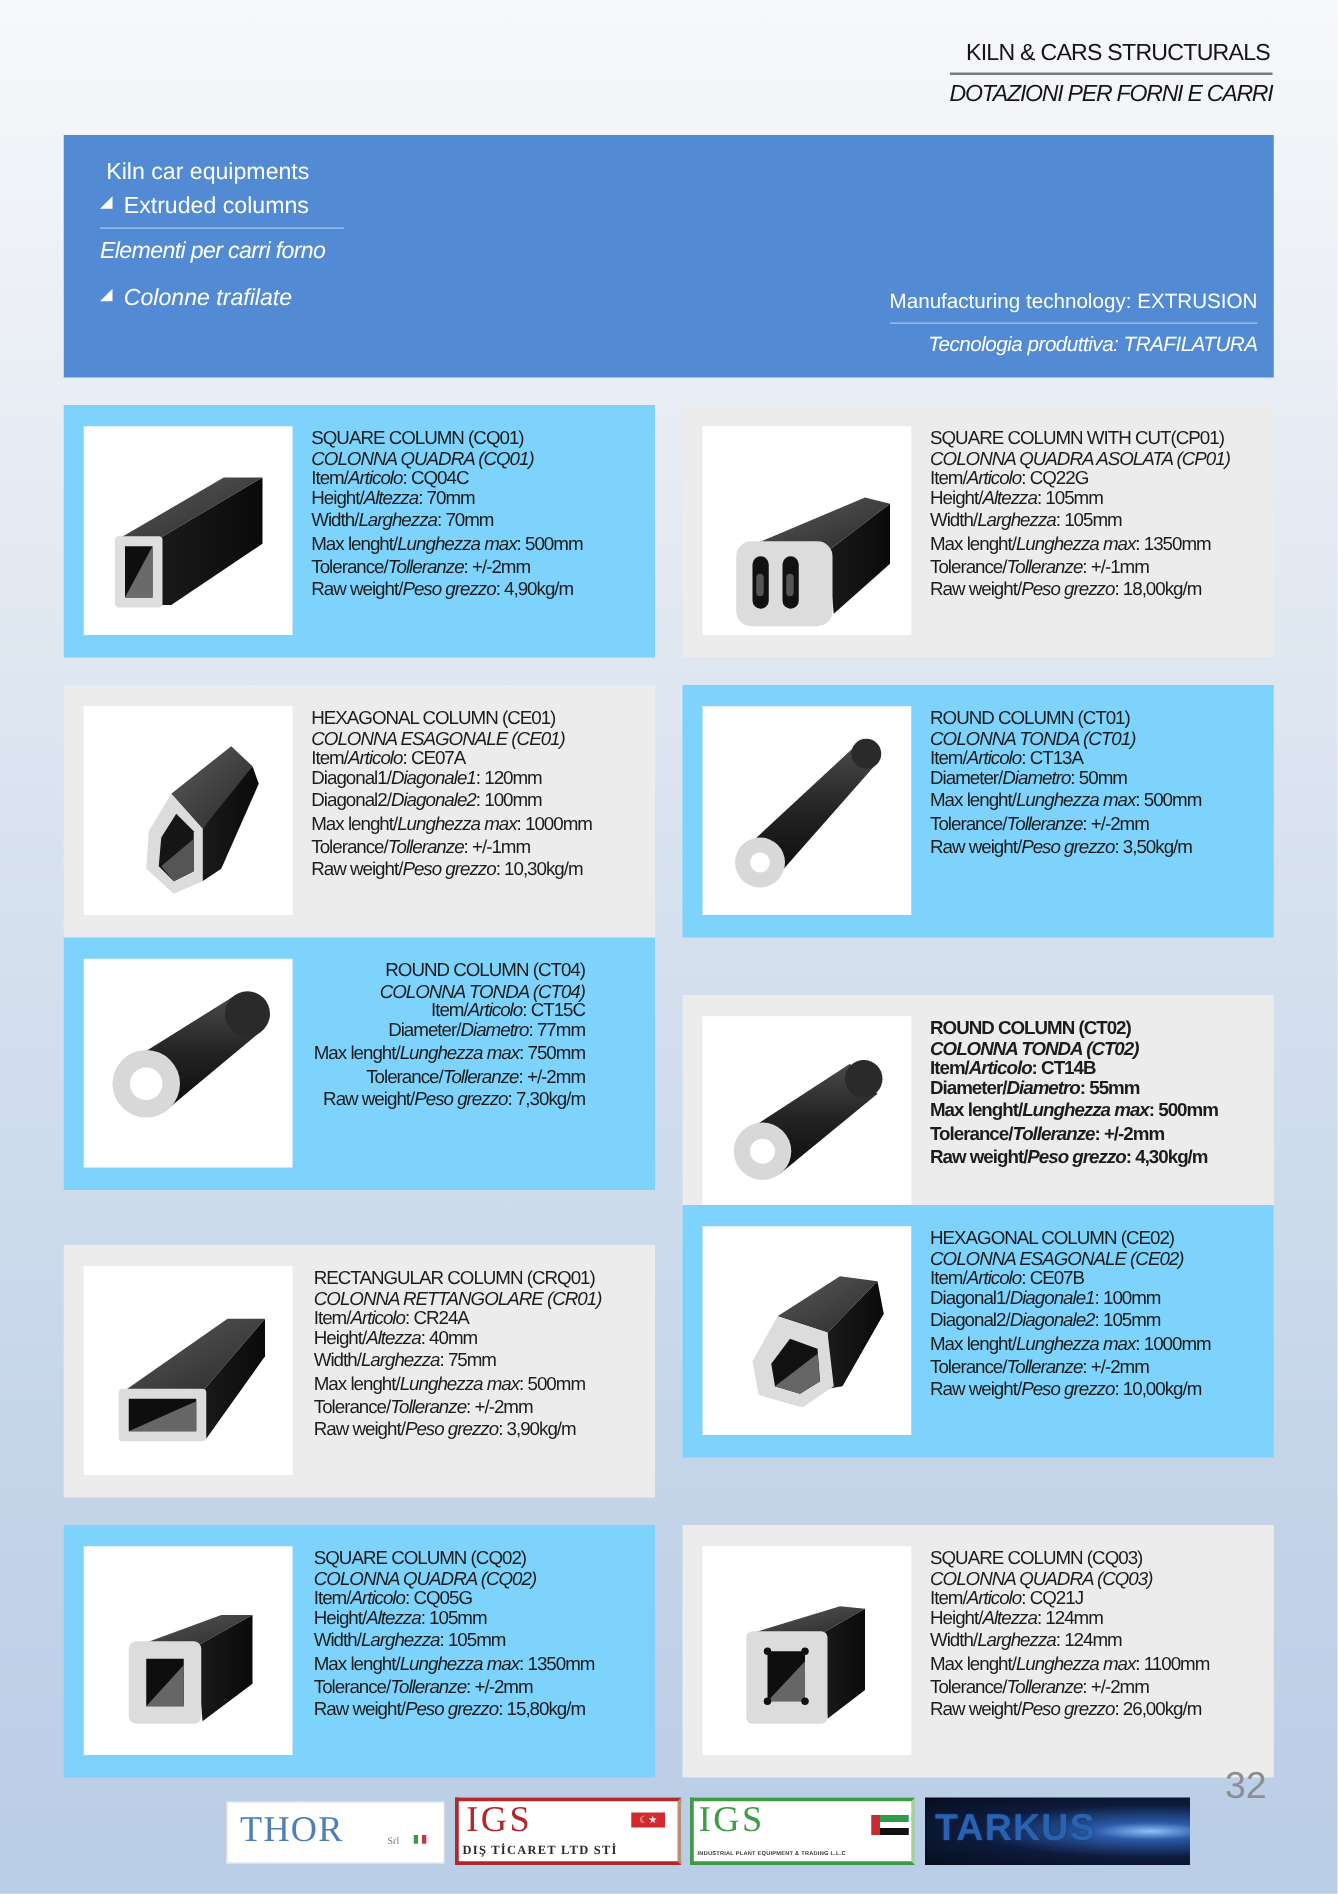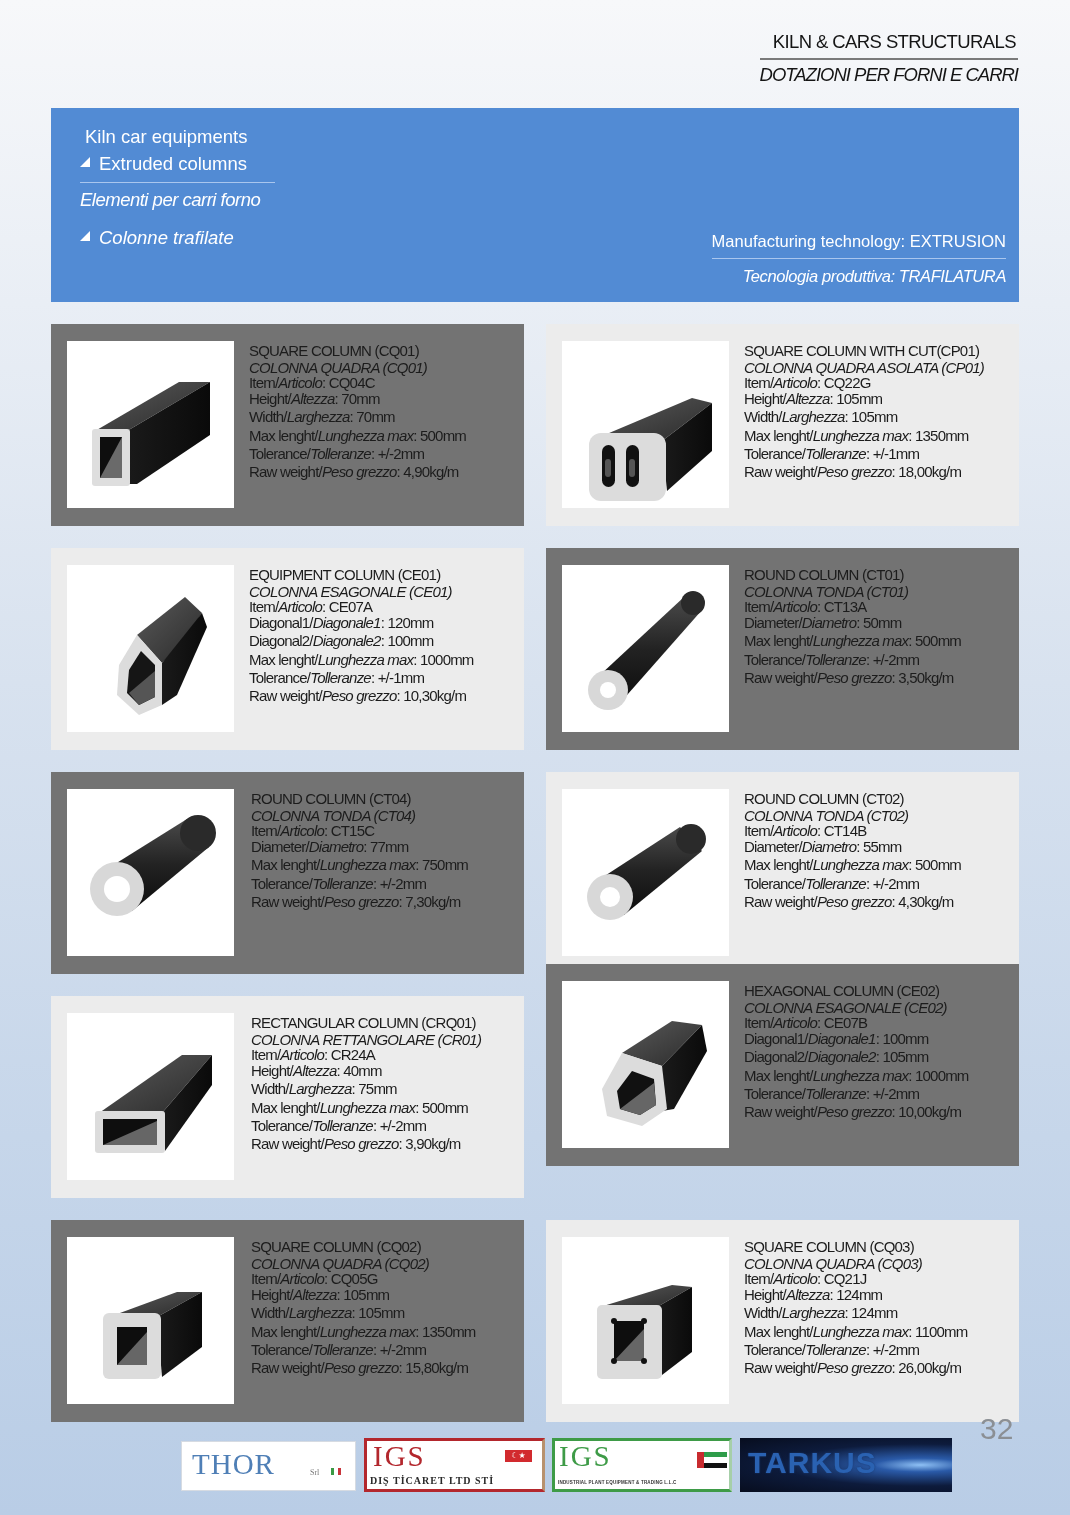--- a/index.html
+++ b/index.html
@@ -19,21 +19,21 @@
   .banner .l1 { font-size: 18.5px; padding-left: 5px; }
   .banner .l2 { font-size: 18.5px; margin-top: 5px; padding-bottom: 7px; border-bottom: 1.5px solid #a9c6ee; display: flex; align-items: center; }
   .banner .l3 { font-size: 18.5px; font-style: italic; letter-spacing: -0.5px; margin-top: 6px; }
   .banner .l4 { font-size: 18.5px; font-style: italic; margin-top: 16px; display: flex; align-items: center; }
   .tri { display: inline-block; width: 0; height: 0; border-left: 10px solid transparent; border-bottom: 10px solid #fff; margin-right: 9px; margin-top: -4px; }
   .banner .right { position: absolute; right: 13px; top: 124px; text-align: right; }
   .banner .r1 { font-size: 16.5px; padding-bottom: 7px; border-bottom: 1.5px solid #a9c6ee; }
   .banner .r2 { font-size: 16.5px; font-style: italic; letter-spacing: -0.4px; margin-top: 8px; }
 
   .card { position: absolute; width: 473px; height: 202px; }
-  .card.dark { background: #737373; }
+  .card.dark { background: #7dd3fc; }
   .card.light { background: #ececec; }
   .card .img { position: absolute; left: 16px; top: 17px; width: 167px; height: 167px; background: #fff; }
   .card .img svg { width: 100%; height: 100%; display: block; }
   .card .info { position: absolute; left: 198px; top: 18px; font-size: 15px; line-height: 18.2px; letter-spacing: -0.8px; color: #1c1c1c; }
   .card .info .it { font-style: italic; }
   .card .info .sub { line-height: 15px; }
 
   .pagenum { position: absolute; left: 980px; top: 1412px; font-size: 30px; color: #8b8f94; }
 
   .logos { position: absolute; top: 1438px; left: 0; width: 1070px; height: 55px; }
@@ -152,21 +152,21 @@
   <div class="img">
     <svg viewBox="0 0 167 167">
       <polygon points="70,70 118,32 135,48 115,78 95,98" fill="url(#gTop)"></polygon>
       <polygon points="95,98 135,48 140,62 110,130 95,140" fill="url(#gSide)"></polygon>
       <polygon points="52,100 70,70 95,98 95,140 72,150 50,130" fill="#dcdcdc"></polygon>
       <polygon points="62,105 74,86 88,100 88,132 72,140 60,128" fill="#151515"></polygon>
       <polygon points="62,128 88,106 88,132 72,140" fill="#555"></polygon>
     </svg>
   </div>
   <div class="info">
-    <div>EQUIPMENT COLUMN (CE01)</div>
+    <div>HEXAGONAL COLUMN (CE01)</div>
     <div class="it sub">COLONNA ESAGONALE (CE01)</div>
     <div class="sub"><span>Item/</span><span class="it">Articolo</span>: <span>CE07A</span></div>
     <div><span>Diagonal1/</span><span class="it">Diagonale1</span><span>:  120mm</span></div>
     <div><span>Diagonal2/</span><span class="it">Diagonale2</span><span>:  100mm</span></div>
     <div><span>Max lenght/</span><span class="it">Lunghezza max</span><span>: 1000mm</span></div>
     <div><span>Tolerance/</span><span class="it">Tolleranze</span><span>:  +/-1mm</span></div>
     <div><span>Raw weight/</span><span class="it">Peso grezzo</span><span>: 10,30kg/m</span></div>
   </div>
 </div>
 
@@ -183,41 +183,41 @@
     <div>ROUND COLUMN (CT01)</div>
     <div class="it sub">COLONNA TONDA (CT01)</div>
     <div class="sub"><span>Item/</span><span class="it">Articolo</span>: <span>CT13A</span></div>
     <div><span>Diameter/</span><span class="it">Diametro</span><span>: 50mm</span></div>
     <div><span>Max lenght/</span><span class="it">Lunghezza max</span><span>: 500mm</span></div>
     <div><span>Tolerance/</span><span class="it">Tolleranze</span><span>:  +/-2mm</span></div>
     <div><span>Raw weight/</span><span class="it">Peso grezzo</span><span>: 3,50kg/m</span></div>
   </div>
 </div>
 
-<div class="card dark" style="left:51px; top:772px;">
+<div class="card dark" style="left:51px; top:750px;text-align:right;">
   <div class="img">
     <svg viewBox="0 0 167 167">
       <polygon points="40,80 120,30 142,58 65,122" fill="url(#gRound)"></polygon>
       <circle cx="131" cy="44" r="18" fill="#2a2a2a"></circle>
       <circle cx="50" cy="100" r="27" fill="#d8d8d8"></circle>
       <circle cx="50" cy="100" r="13" fill="#fff"></circle>
     </svg>
   </div>
   <div class="info" style="left:200px">
     <div>ROUND COLUMN (CT04)</div>
     <div class="it sub">COLONNA TONDA (CT04)</div>
     <div class="sub"><span>Item/</span><span class="it">Articolo</span>: <span>CT15C</span></div>
     <div><span>Diameter/</span><span class="it">Diametro</span><span>: 77mm</span></div>
     <div><span>Max lenght/</span><span class="it">Lunghezza max</span><span>: 750mm</span></div>
     <div><span>Tolerance/</span><span class="it">Tolleranze</span><span>:  +/-2mm</span></div>
     <div><span>Raw weight/</span><span class="it">Peso grezzo</span><span>: 7,30kg/m</span></div>
   </div>
 </div>
 
-<div class="card light" style="left:546px; top:772px;">
+<div class="card light" style="left:546px; top:796px;font-weight:bold;">
   <div class="img">
     <svg viewBox="0 0 167 167">
       <polygon points="38,90 118,38 140,62 62,126" fill="url(#gRound)"></polygon>
       <circle cx="129" cy="50" r="15" fill="#2a2a2a"></circle>
       <circle cx="48" cy="108" r="23" fill="#d8d8d8"></circle>
       <circle cx="48" cy="108" r="10" fill="#fff"></circle>
     </svg>
   </div>
   <div class="info">
     <div>ROUND COLUMN (CT02)</div>

